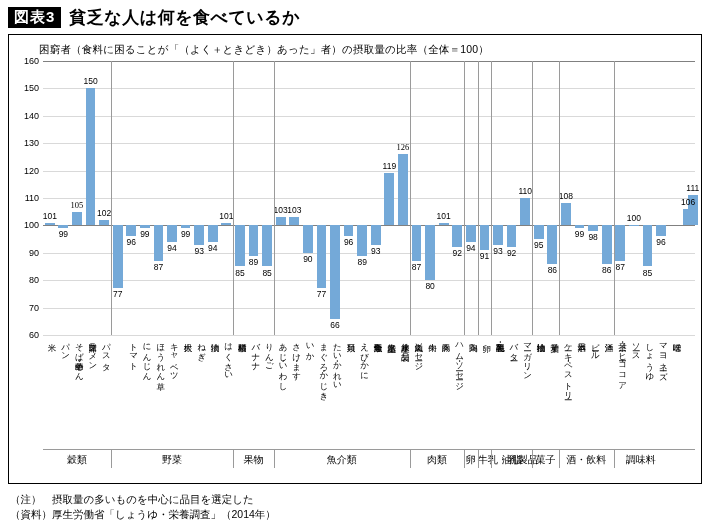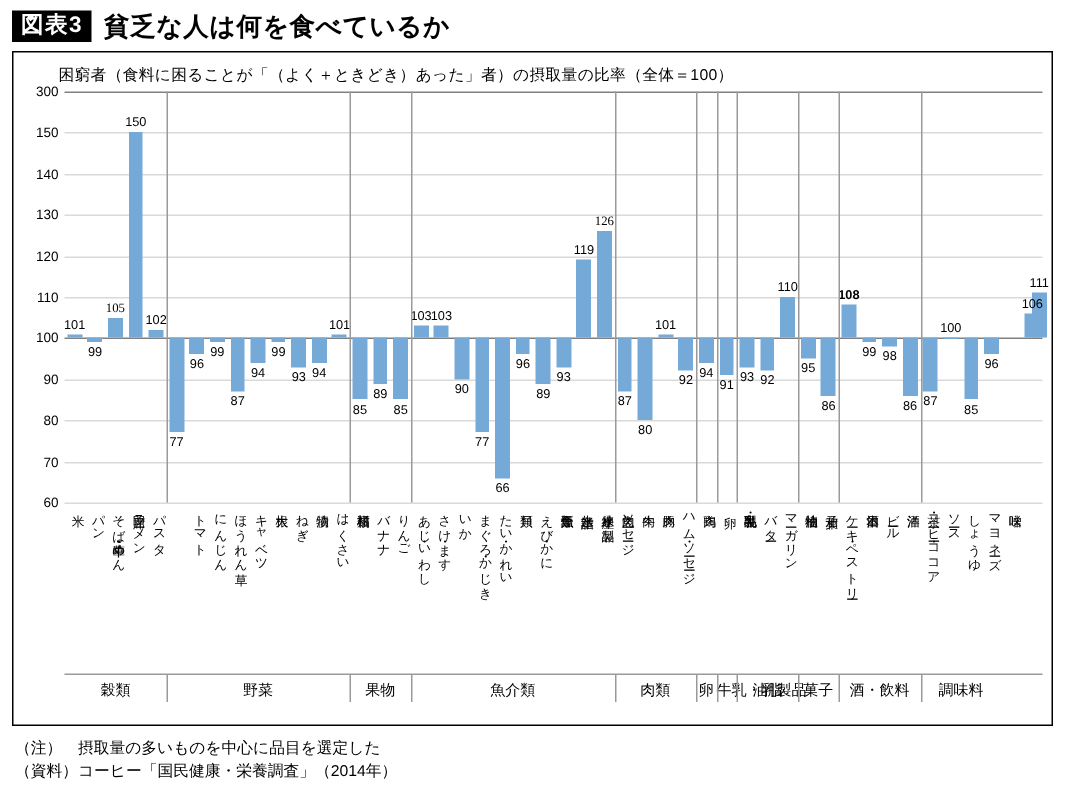--- a/index.html
+++ b/index.html
@@ -201,21 +201,21 @@
         <div class="ytick" style="top: 274px;">60</div>
         <div class="ytick" style="top: 246.6px;">70</div>
         <div class="ytick" style="top: 219.2px;">80</div>
         <div class="ytick" style="top: 191.8px;">90</div>
         <div class="ytick" style="top: 164.4px;">100</div>
         <div class="ytick" style="top: 137px;">110</div>
         <div class="ytick" style="top: 109.6px;">120</div>
         <div class="ytick" style="top: 82.2px;">130</div>
         <div class="ytick" style="top: 54.8px;">140</div>
         <div class="ytick" style="top: 27.4px;">150</div>
-        <div class="ytick" style="top: 0px;">300</div>
+        <div class="ytick" style="top: 0px;">160</div>
       </div>
     <div id="bars">
         <div class="bar-slot" style="left: 0px; width: 13.5833px;">
           <div class="bar" style="top: 161.66px; height: 2.74px;"></div>
           <div class="bar-label" style="top: 149.66px;">101</div>
         </div>
         <div class="bar-slot" style="left: 13.5833px; width: 13.5833px;">
           <div class="bar" style="top: 164.4px; height: 2.74px;"></div>
           <div class="bar-label" style="top: 168.14px;">99</div>
         </div>
@@ -358,21 +358,21 @@
         <div class="bar-slot" style="left: 489px; width: 13.5833px;">
           <div class="bar" style="top: 164.4px; height: 13.7px;"></div>
           <div class="bar-label" style="top: 179.1px;">95</div>
         </div>
         <div class="bar-slot" style="left: 502.583px; width: 13.5833px;">
           <div class="bar" style="top: 164.4px; height: 38.36px;"></div>
           <div class="bar-label" style="top: 203.76px;">86</div>
         </div>
         <div class="bar-slot" style="left: 516.167px; width: 13.5833px;">
           <div class="bar" style="top: 142.48px; height: 21.92px;"></div>
-          <div class="bar-label" style="top: 130.48px; font-weight: bold;">108</div>
+          <div class="bar-label" style="top: 130.48px;">108</div>
         </div>
         <div class="bar-slot" style="left: 529.75px; width: 13.5833px;">
           <div class="bar" style="top: 164.4px; height: 2.74px;"></div>
           <div class="bar-label" style="top: 168.14px;">99</div>
         </div>
         <div class="bar-slot" style="left: 543.333px; width: 13.5833px;">
           <div class="bar" style="top: 164.4px; height: 5.48px;"></div>
           <div class="bar-label" style="top: 170.88px;">98</div>
         </div>
         <div class="bar-slot" style="left: 556.917px; width: 13.5833px;">
@@ -487,14 +487,14 @@
       <div class="group-divider" style="left: 489px;"></div>
       <div class="group-label" style="left: 516.167px; width: 54.3333px;">酒・飲料</div>
       <div class="group-divider" style="left: 516.167px;"></div>
       <div class="group-label" style="left: 570.5px; width: 54.3333px;">調味料</div>
       <div class="group-divider" style="left: 570.5px;"></div>
     </div>
 </div>
 
 <div id="notes">
   <div class="note-line">（注）　摂取量の多いものを中心に品目を選定した</div>
-  <div class="note-line">（資料）コーヒー「国民健康・栄養調査」（2014年）</div>
+  <div class="note-line">（資料）厚生労働省「しょうゆ・栄養調査」（2014年）</div>
 </div>
 
 </body></html>

